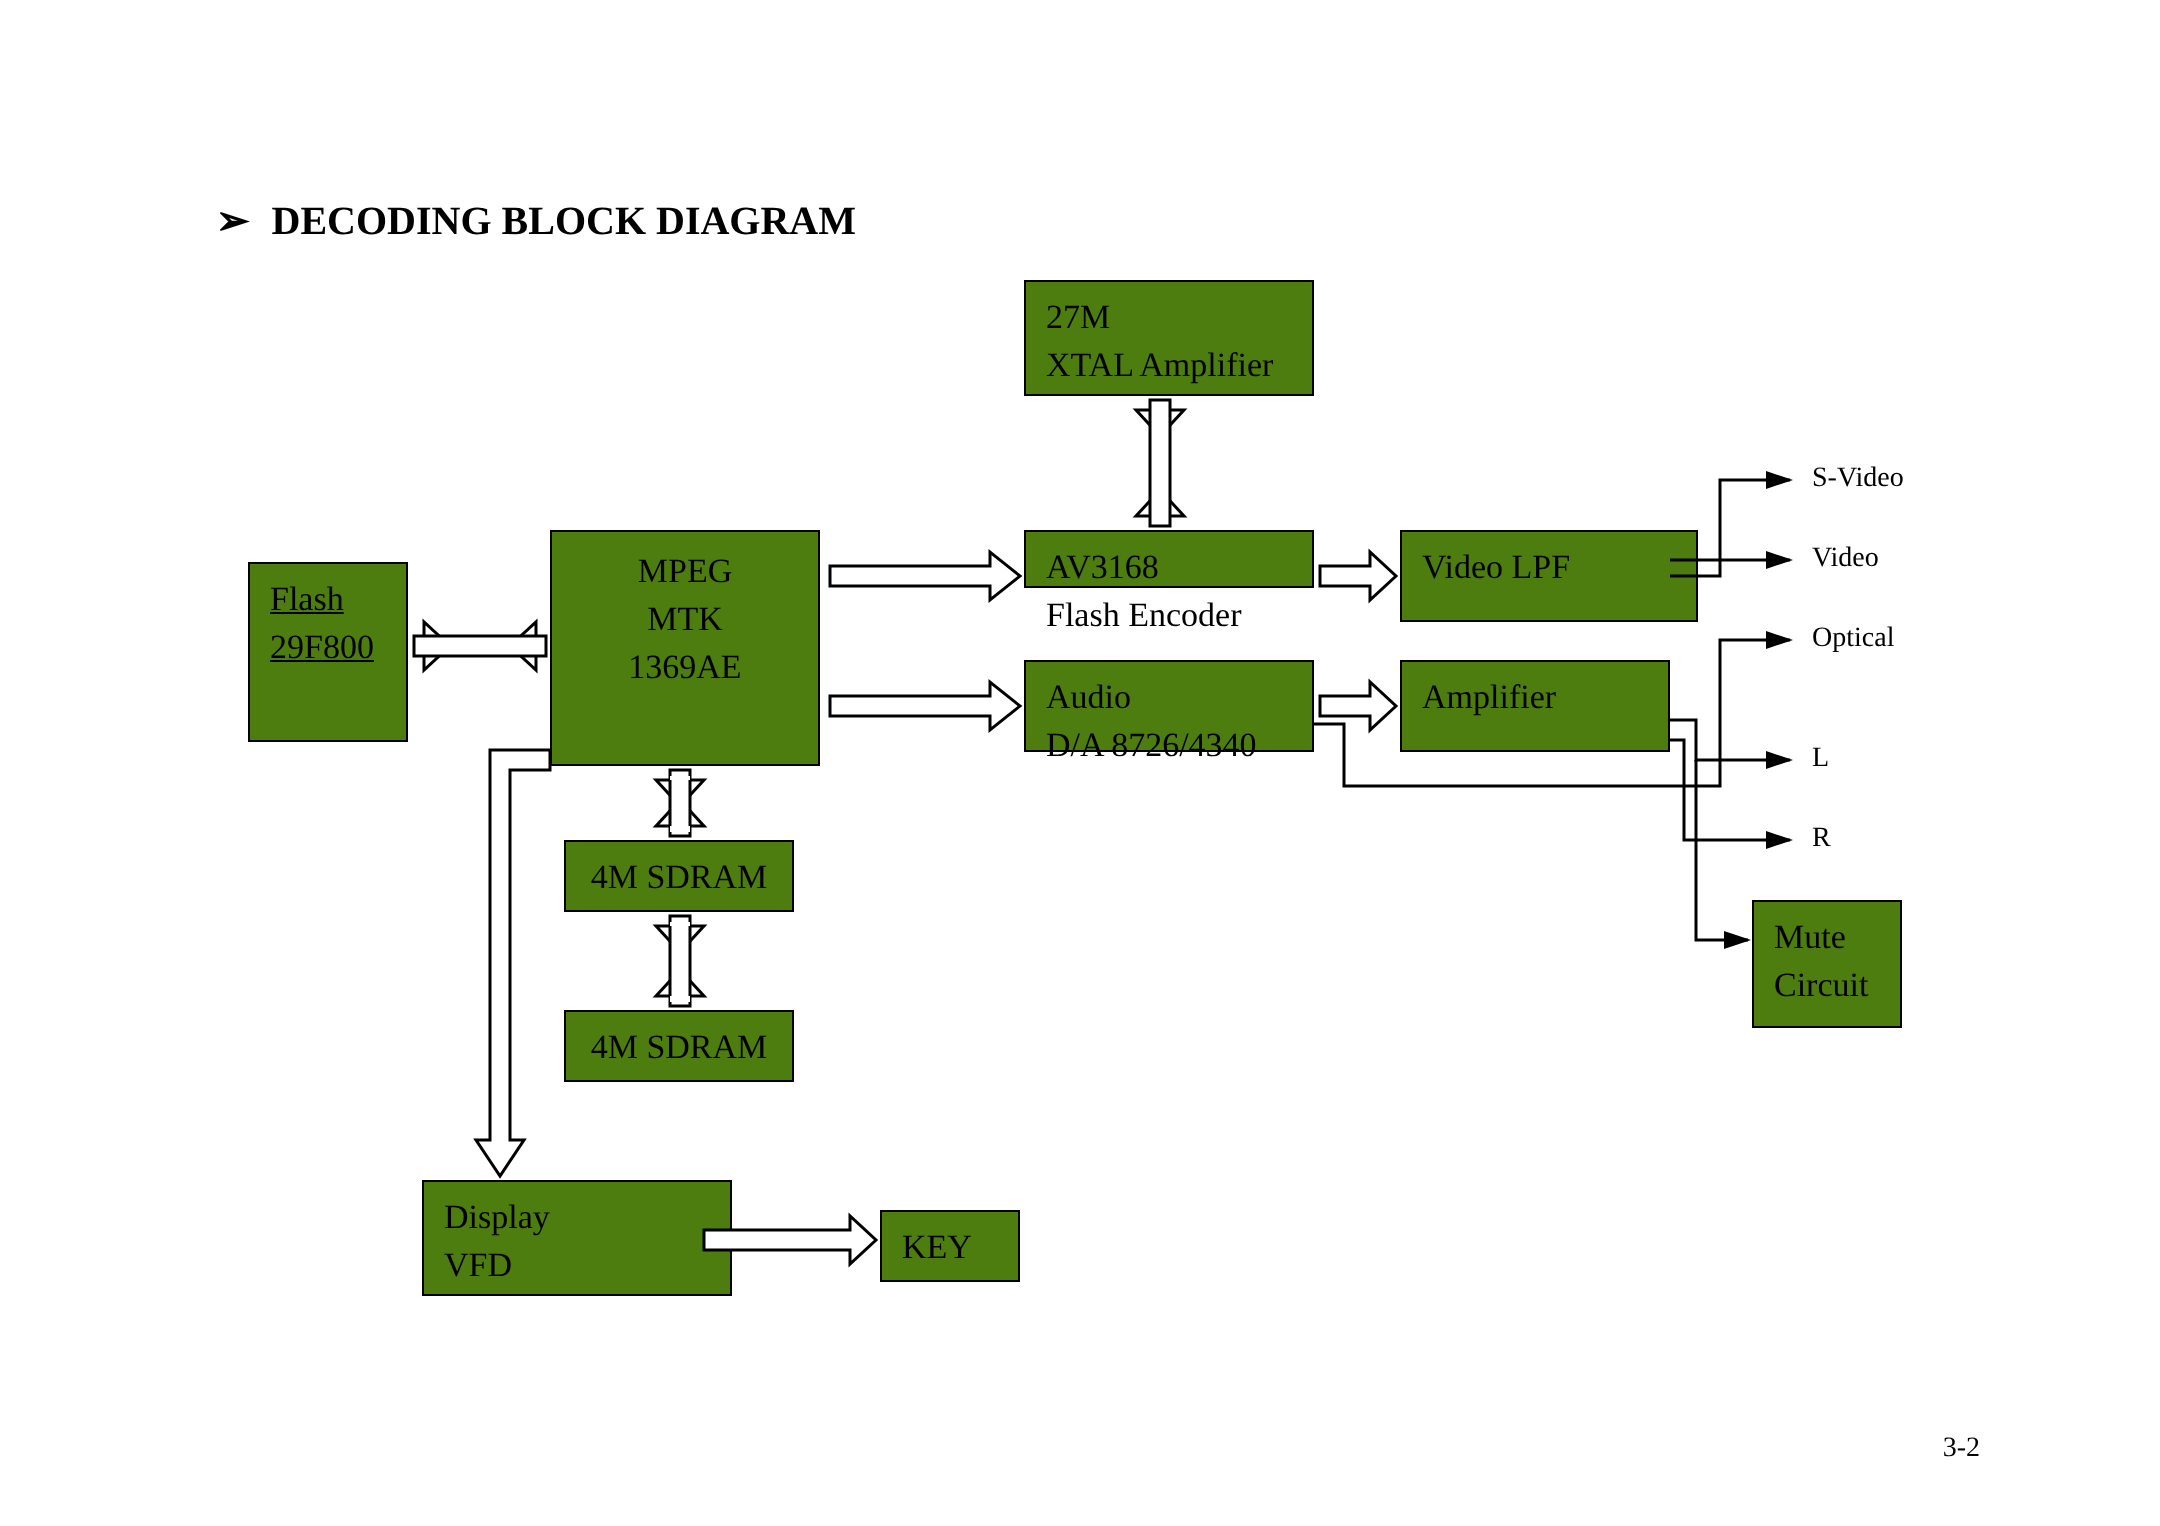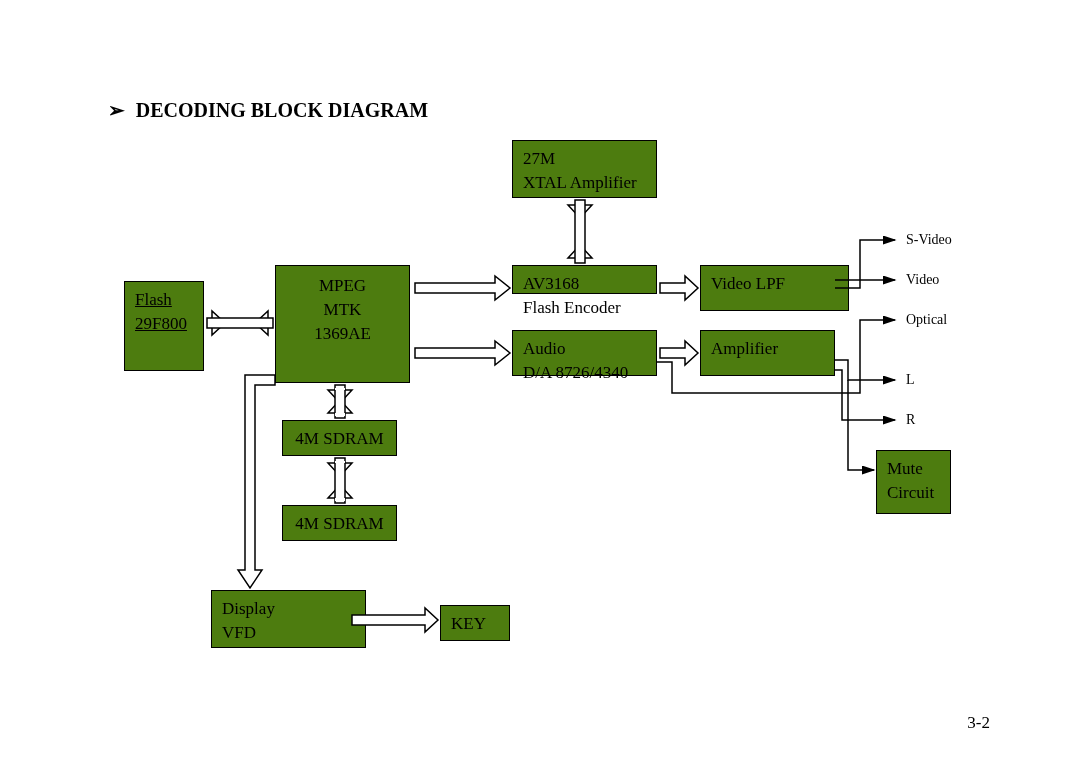--- a/index.html
+++ b/index.html
@@ -33,21 +33,21 @@
   line-height: 1.4;
 }
 .label {
   position: absolute;
   font-size: 14px;
 }
 .page-num {
   position: absolute;
   bottom: 30px;
   right: 90px;
-  font-size: 17px;
+  font-size: 14px;
 }
 svg.conn {
   position: absolute;
   top: 0;
   left: 0;
   width: 1080px;
   height: 763px;
   pointer-events: none;
 }
 </style>

